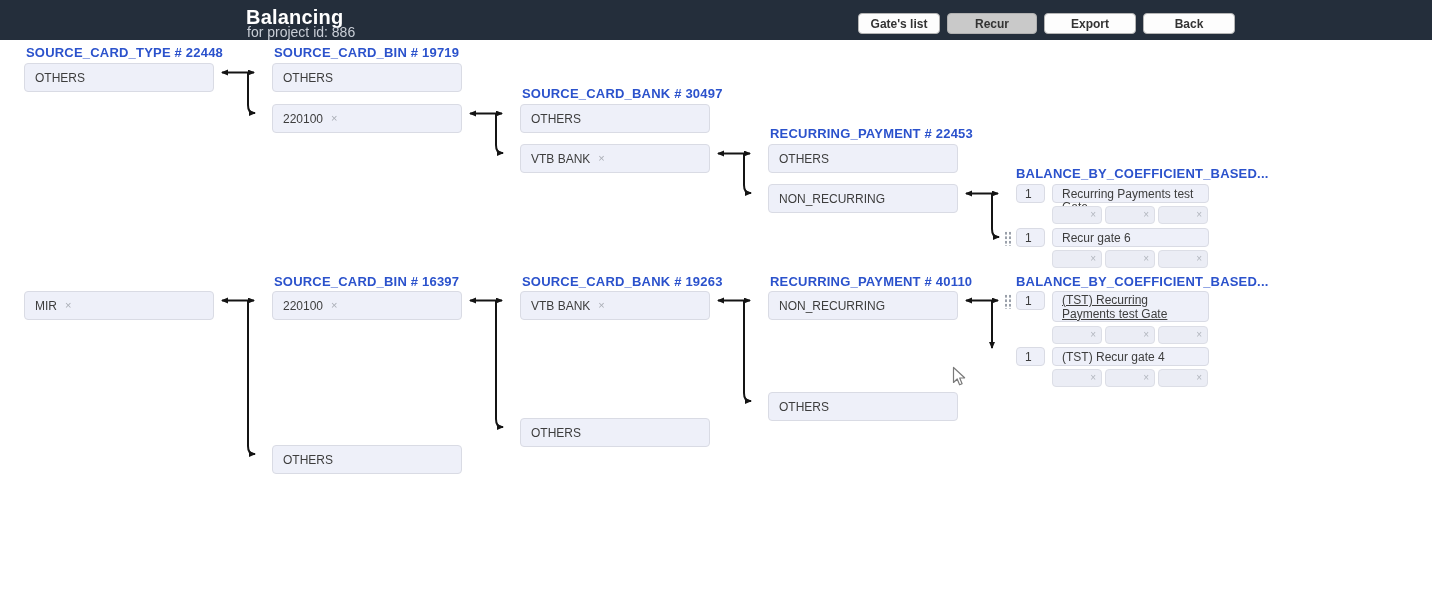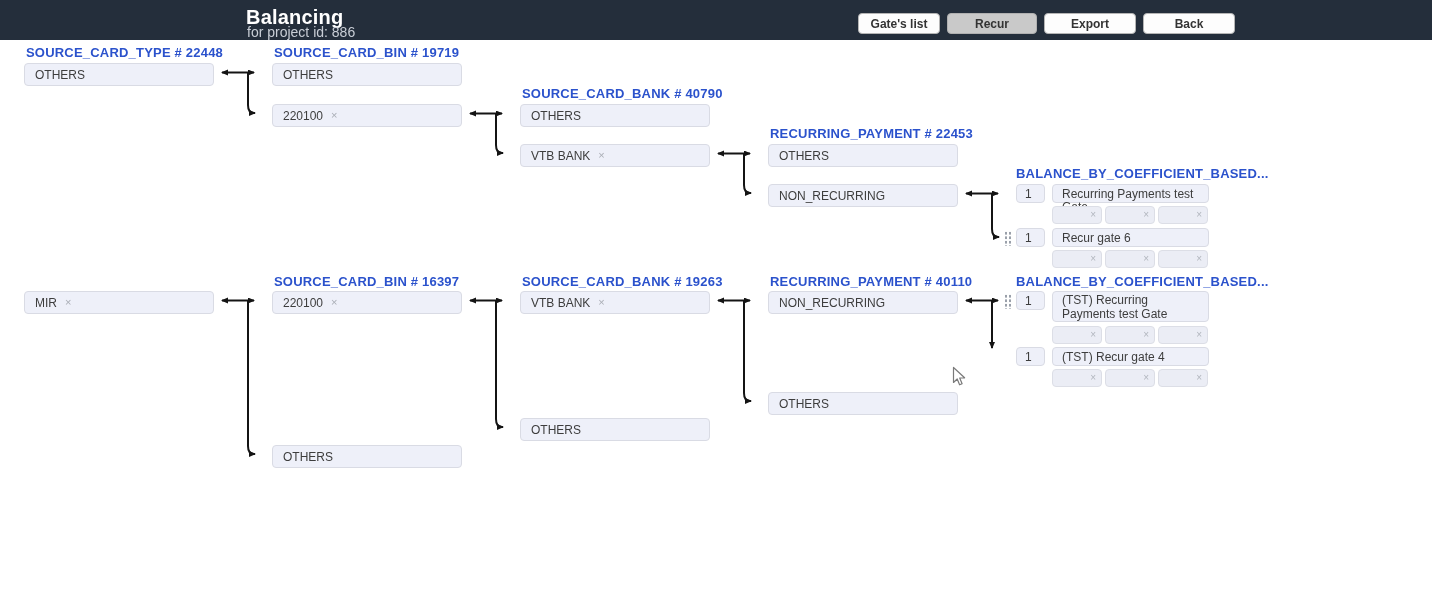--- a/index.html
+++ b/index.html
@@ -12,30 +12,30 @@
   .subtitle { position:absolute; left:247px; top:24px; font-size:14px; color:#c9ced6; }
   .btnrow   { position:absolute; left:858px; top:13px; display:flex; gap:7px; }
   .tbtn { height:21px; border:1px solid #b5b5b5; border-radius:4px; background:#fdfdfd;
           color:#333; font-size:12px; font-weight:bold; font-family:inherit;
           display:flex; align-items:center; justify-content:center; cursor:pointer; }
   .tbtn.w74{width:82px}.tbtn.w90{width:90px}.tbtn.w72{width:92px}
   .tbtn.pressed { background:#c9c9c9; border-color:#b0b0b0; }
 
   
   .ct { position:absolute; font-size:13px; font-weight:bold; color:#2b52cc; letter-spacing:.2px; white-space:nowrap; }
-  .node { position:absolute; width:190px; height:23px; background:#eef0f9; border:1px solid #d9dbe4;
+  .node { position:absolute; width:190px; height:29px; background:#eef0f9; border:1px solid #d9dbe4;
           border-radius:4px; font-size:12px; color:#3d3d3d; display:flex; align-items:center;
           padding:0 8px 0 10px; white-space:nowrap; }
   .node .x { margin-left:8px; color:#a9adb5; font-size:11px; line-height:1; cursor:pointer; }
   .coeff { position:absolute; width:29px; height:19px; background:#eef0f9; border:1px solid #d9dbe4;
            border-radius:4px; font-size:12px; color:#3d3d3d; display:flex; align-items:center; padding-left:8px; }
   .gate { position:absolute; width:157px; background:#eef0f9; border:1px solid #d9dbe4; border-radius:4px;
           font-size:12px; color:#3d3d3d; padding:2px 8px 2px 9px; line-height:13.5px; }
   .gate.h1 { height:19px; padding-top:2.5px; }
-  .gate.h2 { height:31px; }
+  .gate.h2 { height:31px;text-decoration:underline; }
   .slot { position:absolute; width:50px; height:18px; background:#ebedf5; border:1px solid #dcdee6;
           border-radius:4px; display:flex; align-items:center; justify-content:flex-end; padding-right:5px; }
   .slot .x { color:#b2b6be; font-size:10px; line-height:1; cursor:pointer; }
   .handle { position:absolute; width:7px; height:15px;
             background-image:radial-gradient(circle,#9aa0aa 1.1px,rgba(0,0,0,0) 1.3px);
             background-size:4px 4.5px; cursor:grab; }
   svg.conn { position:absolute; left:0; top:0; pointer-events:none; }
   svg.cursor { position:absolute; pointer-events:none; }
 </style>
 </head>
@@ -87,21 +87,21 @@
 
 <div class="ct" style="left:274px;top:45px">SOURCE_CARD_BIN # 19719</div>
 <div class="node" style="left:272px;top:63px">
   <span>OTHERS</span>
 </div>
 <div class="node" style="left:272px;top:104px">
   <span>220100</span>
   <span class="x">×</span>
 </div>
 
-<div class="ct" style="left:522px;top:86px">SOURCE_CARD_BANK # 40790</div>
+<div class="ct" style="left:522px;top:86px">SOURCE_CARD_BANK # 30497</div>
 <div class="node" style="left:520px;top:104px">
   <span>OTHERS</span>
 </div>
 <div class="node" style="left:520px;top:144px">
   <span>VTB BANK</span>
   <span class="x">×</span>
 </div>
 
 <div class="ct" style="left:770px;top:126px">RECURRING_PAYMENT # 22453</div>
 <div class="node" style="left:768px;top:144px">

